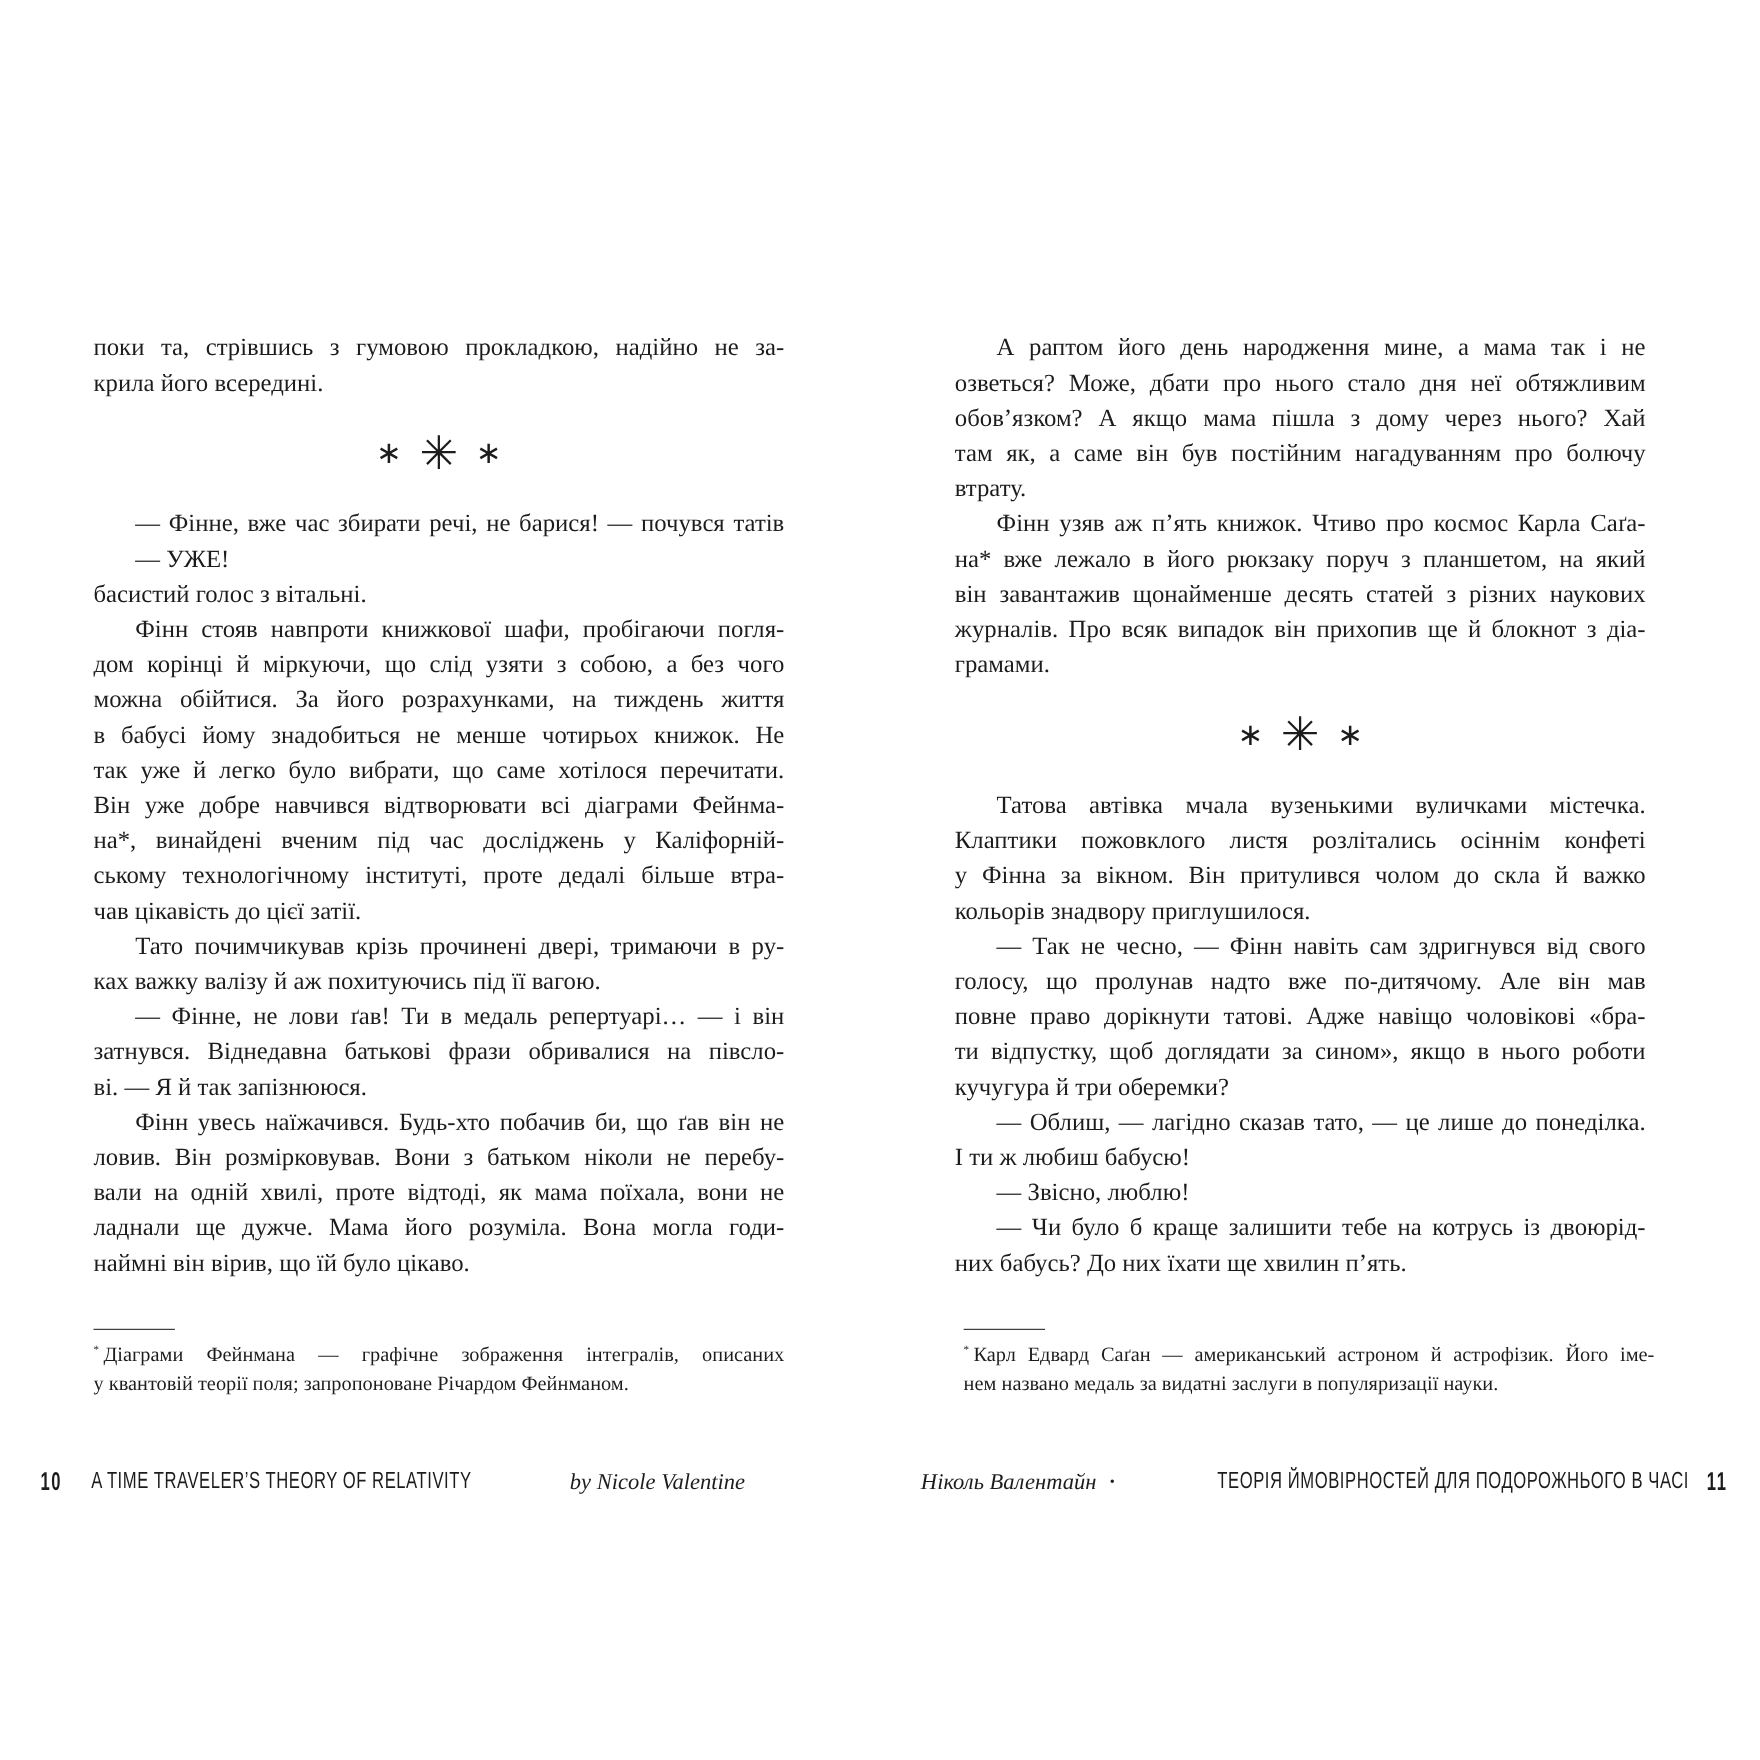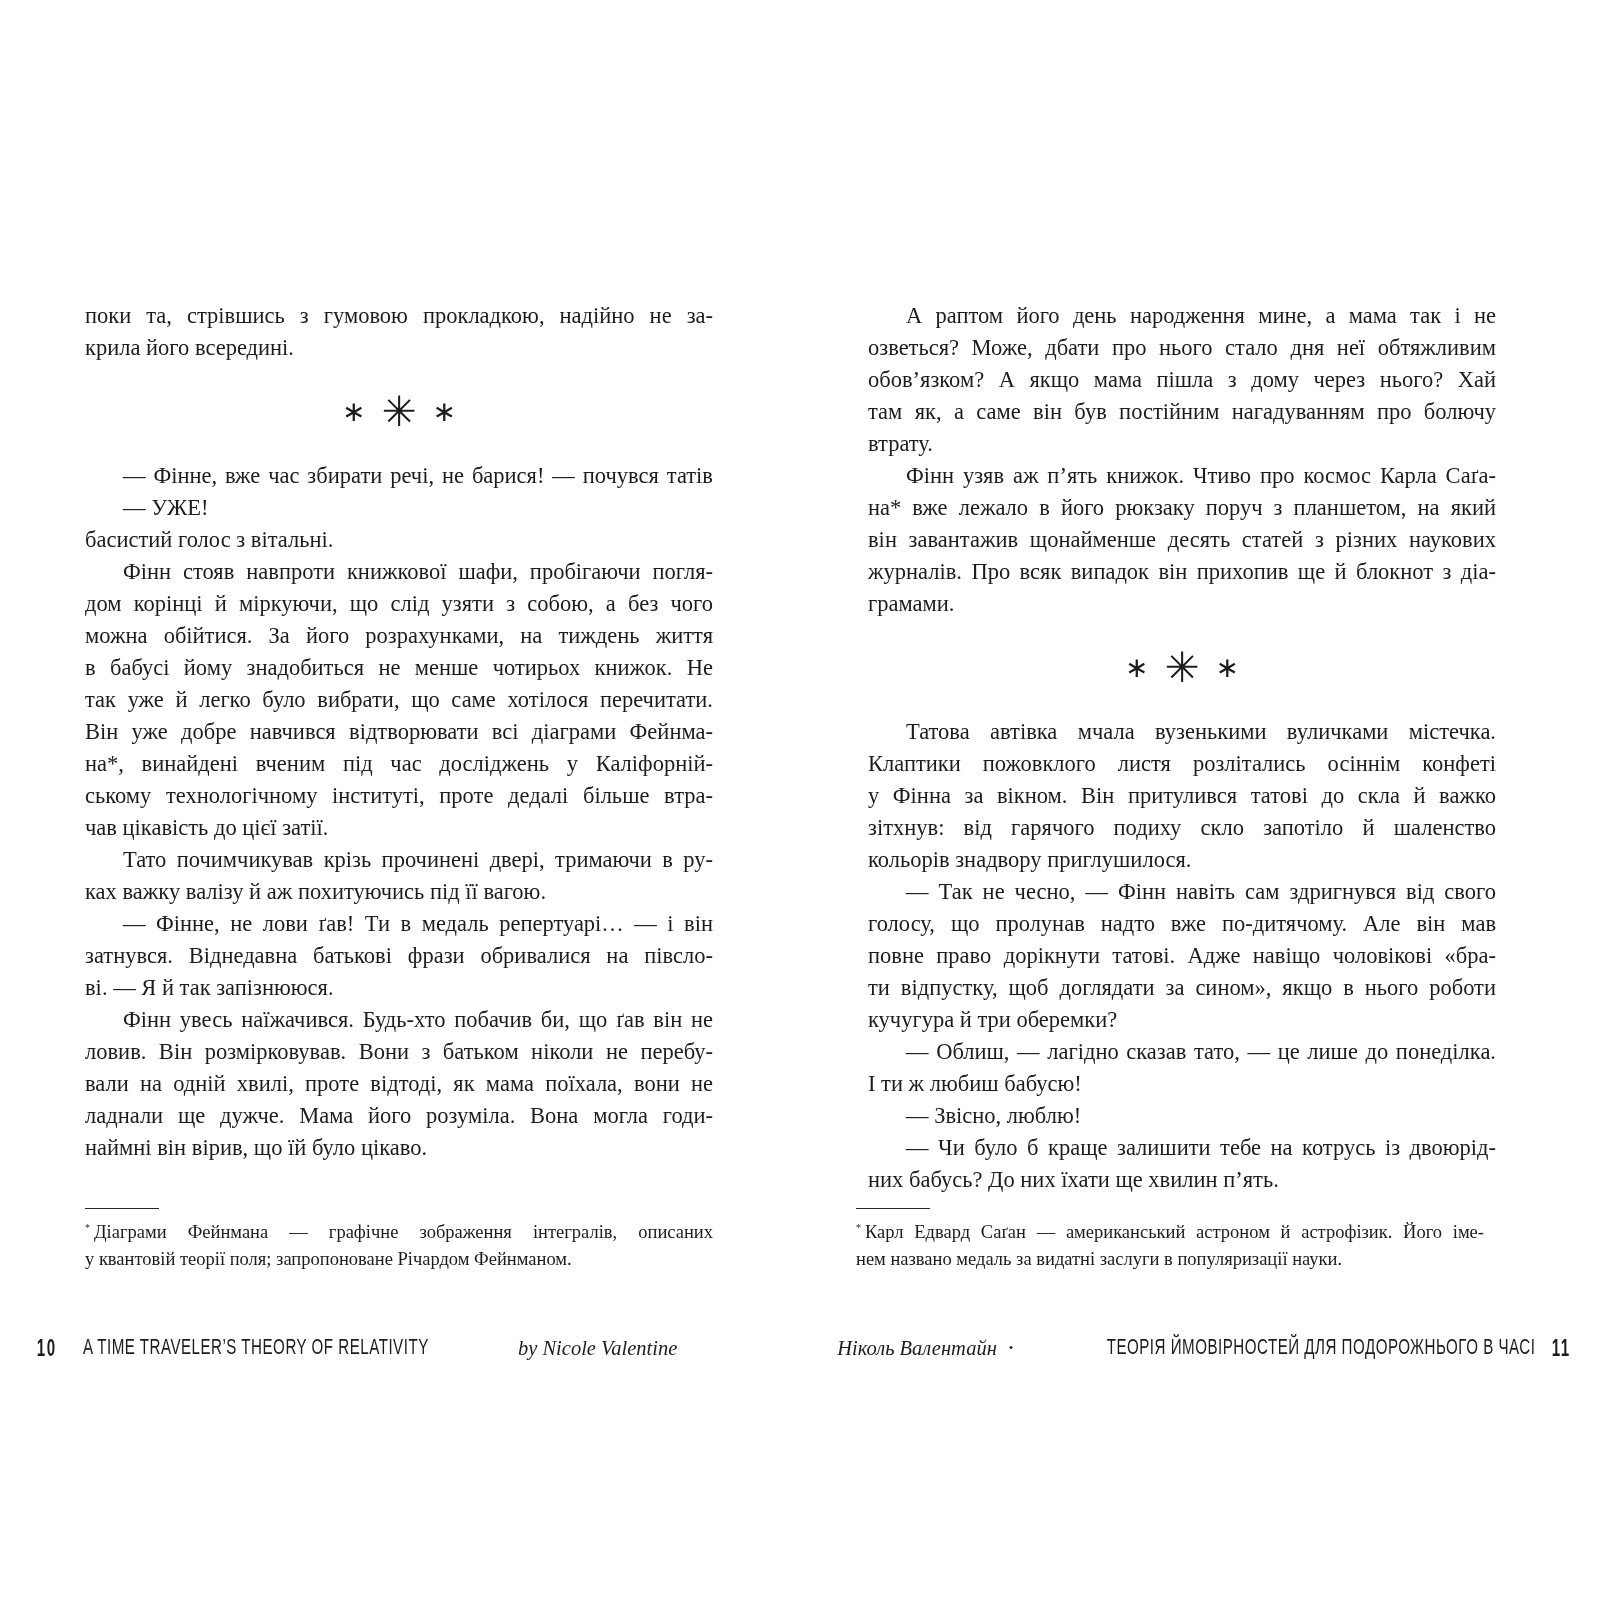--- a/index.html
+++ b/index.html
@@ -37,21 +37,21 @@
   }
   .orn-side   { font-family: "DejaVu Sans", sans-serif; font-size: 28px; line-height: 1; }
   .orn-center { font-family: "DejaVu Sans", sans-serif; font-size: 42px; line-height: 1; }
 
   .footnote {
     position: absolute;
     top: 1208px;
     width: 628px;
   }
   .fn-left  { left: 85px; }
-  .fn-right { left: 856px; }
+  .fn-right { left: 876px; }
   .fn-rule {
     width: 74px; height: 0;
     border-top: 1.5px solid #2a2a2a;
     margin: 0 0 10px 0;
   }
   .fn-line {
     font-size: 18.5px;
     line-height: 27px;
     text-align: justify;
     text-align-last: justify;
@@ -136,22 +136,21 @@
       <div class="line">він завантажив щонайменше десять статей з різних наукових</div>
       <div class="line">журналів. Про всяк випадок він прихопив ще й блокнот з діа-</div>
       <div class="line last">грамами.</div>
       <div class="ornament">
         <span class="orn-side">∗</span>
         <span class="orn-center">✳</span>
         <span class="orn-side">∗</span>
       </div>
       <div class="line indent">Татова автівка мчала вузенькими вуличками містечка.</div>
       <div class="line">Клаптики пожовклого листя розлітались осіннім конфеті</div>
-      <div class="line">у Фінна за вікном. Він притулився татові до скла й важко</div>
-      <div class="line">зітхнув: від гарячого подиху скло запотіло й шаленство</div>
+      <div class="line">у Фінна за вікном. Він притулився чолом до скла й важко</div>
       <div class="line last">кольорів знадвору приглушилося.</div>
       <div class="line indent">— Так не чесно, — Фінн навіть сам здригнувся від свого</div>
       <div class="line">голосу, що пролунав надто вже по-дитячому. Але він мав</div>
       <div class="line">повне право дорікнути татові. Адже навіщо чоловікові «бра-</div>
       <div class="line">ти відпустку, щоб доглядати за сином», якщо в нього роботи</div>
       <div class="line last">кучугура й три оберемки?</div>
       <div class="line indent">— Облиш, — лагідно сказав тато, — це лише до понеділка.</div>
       <div class="line last">І ти ж любиш бабусю!</div>
       <div class="line last indent">— Звісно, люблю!</div>
       <div class="line indent">— Чи було б краще залишити тебе на котрусь із двоюрід-</div>

